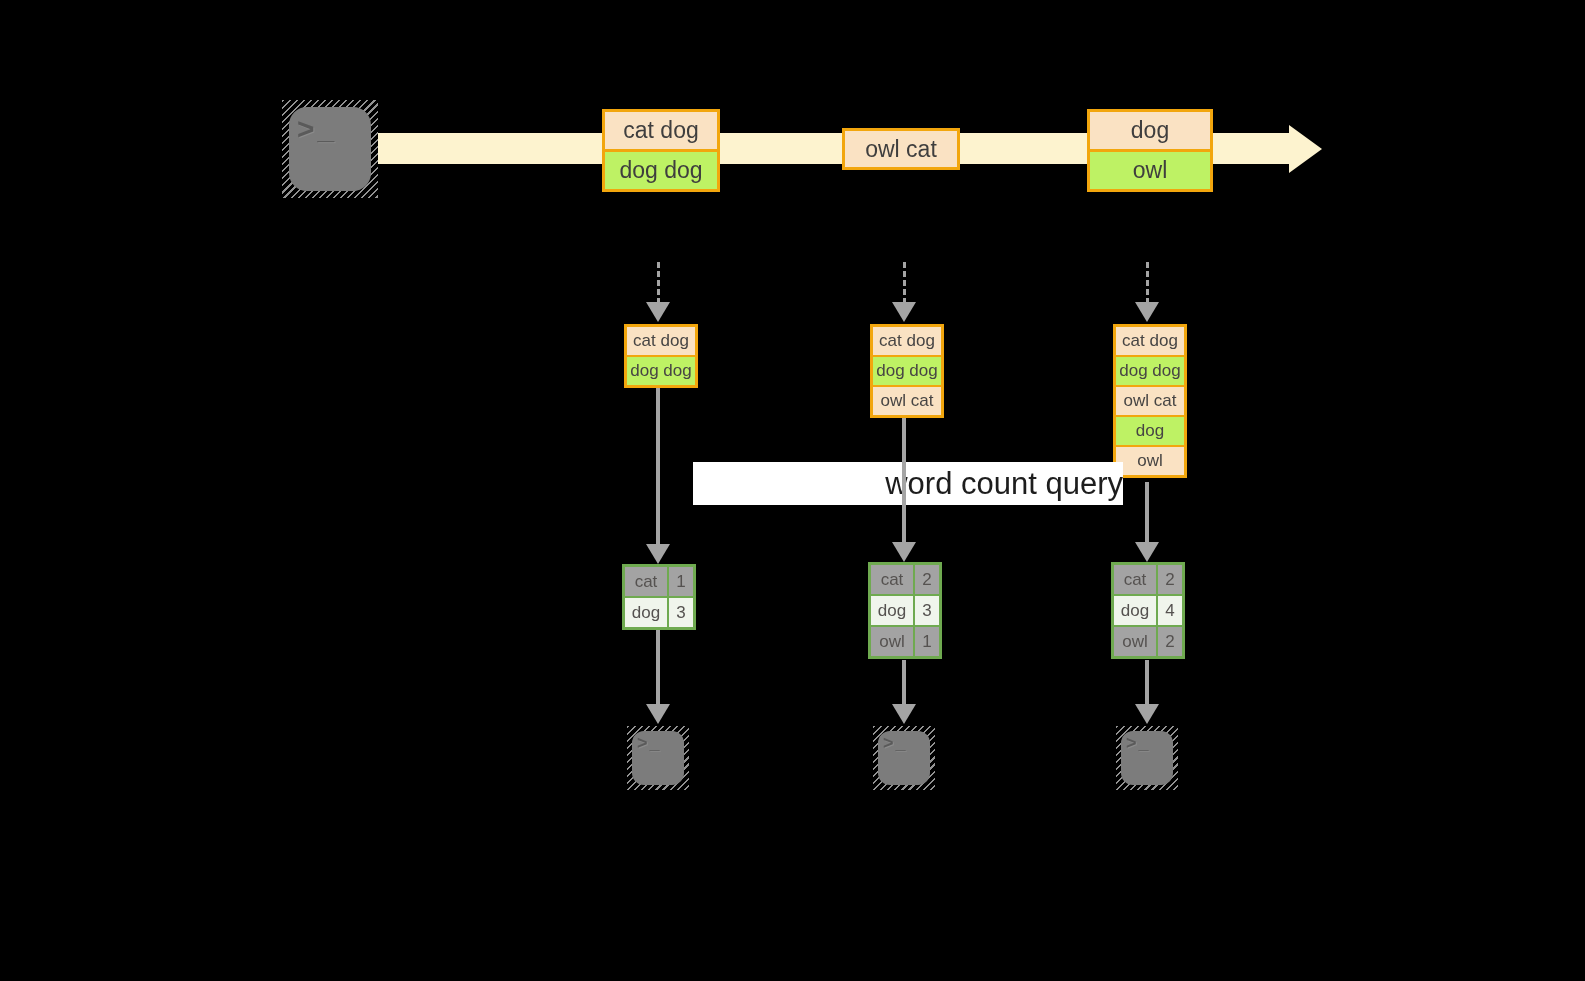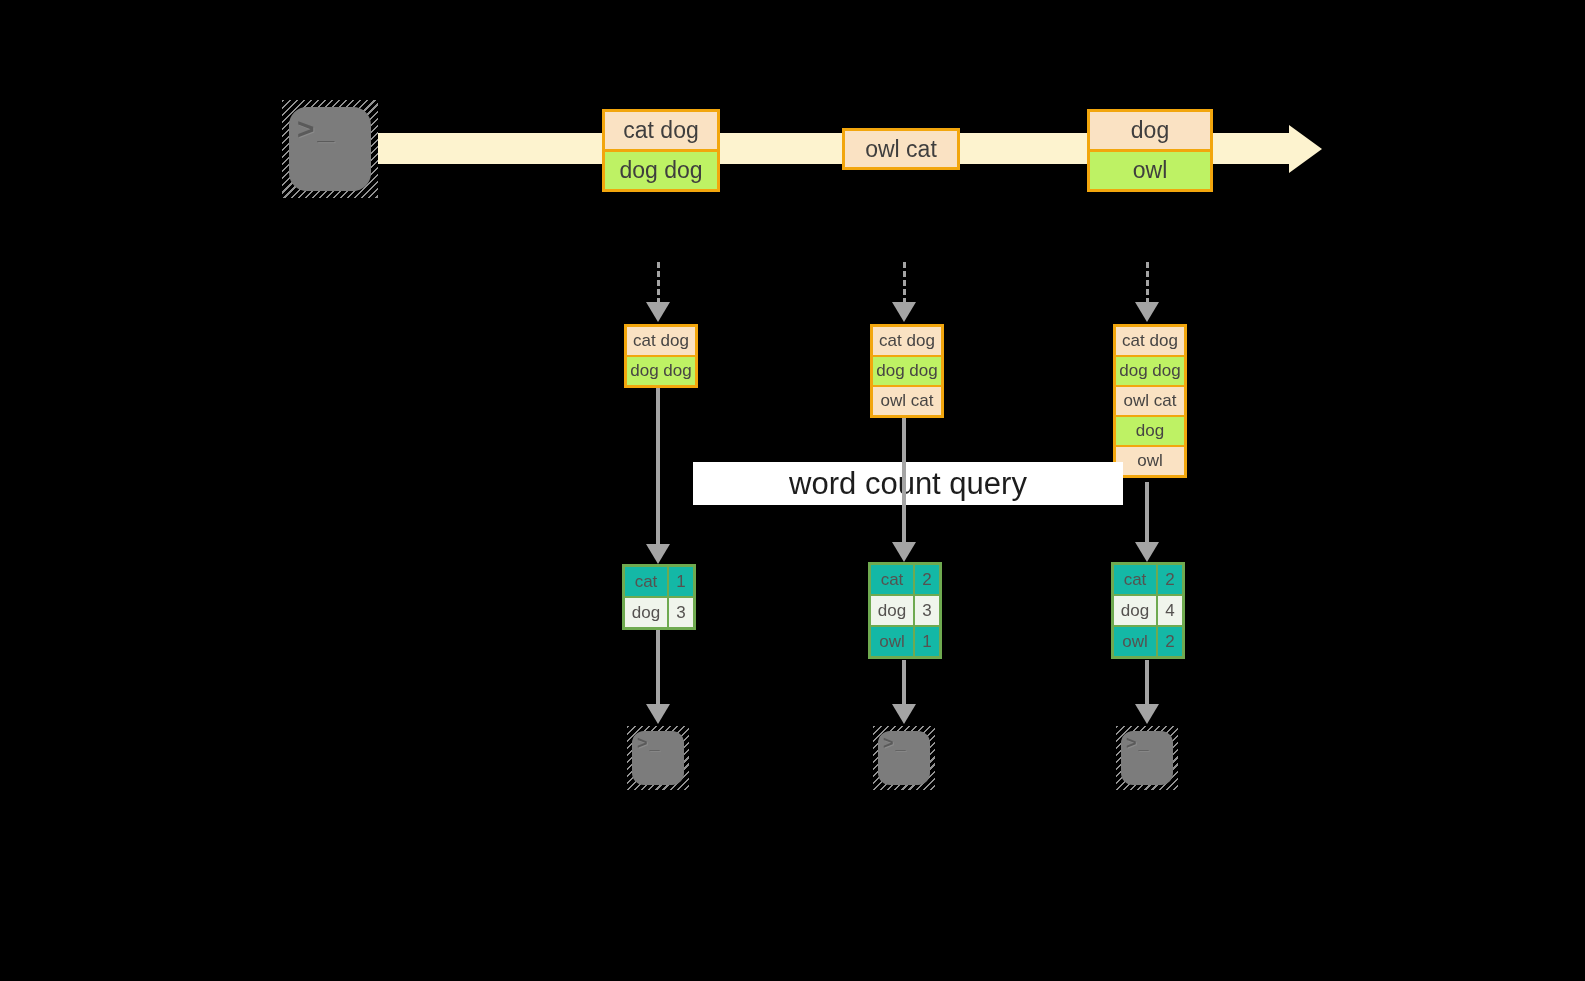--- a/index.html
+++ b/index.html
@@ -25,34 +25,34 @@
   .scell{height:28px;line-height:28px;text-align:center;font-size:17px;color:#474544;}
   .scell + .scell{border-top:2px solid #f2a60d;}
 
   
   .gtable{position:absolute;border:3px solid #6faa50;z-index:3;}
   .grow{display:flex;}
   .grow + .grow{border-top:2px solid #6faa50;}
   .gword{width:42px;height:29px;line-height:29px;text-align:center;font-size:17px;color:#555250;}
   .gcount{width:24px;height:29px;line-height:29px;text-align:center;font-size:17px;color:#555250;
           border-left:2px solid #6faa50;}
-  .grow.dark .gword,.grow.dark .gcount{background:#14b8a6;}
+  .grow.dark .gword,.grow.dark .gcount{background:#a3a3a3;}
   .grow.light .gword,.grow.light .gcount{background:#f0f5ec;}
 
   
   .arr{position:absolute;width:0;z-index:5;}
   .arr .shaft{position:absolute;left:-2px;top:0;bottom:18px;width:0;border-left:4px solid #a4a4a4;}
   .arr.dashed .shaft{border-left:3px dashed #a4a4a4;left:-1px;}
   .arr .head{position:absolute;left:-12px;bottom:0;width:0;height:0;
              border-left:12px solid transparent;border-right:12px solid transparent;
              border-top:20px solid #a4a4a4;}
 
   
   .qlabel{position:absolute;left:693px;top:462px;width:430px;height:43px;background:#ffffff;
-          z-index:4;text-align:center;font-size:31px;line-height:43px;color:#1d1d1d;}
+          z-index:4;text-align:right;font-size:31px;line-height:43px;color:#1d1d1d;}
 
   
   .term{position:absolute;z-index:3;
         background:repeating-linear-gradient(135deg,#929292 0 1.5px,rgba(0,0,0,0) 1.5px 5px);}
   .term-in{position:absolute;left:7px;top:7px;right:7px;bottom:7px;background:#7c7c7c;border-radius:18px;}
   .glyph{position:absolute;color:#5a5a5a;font-weight:bold;white-space:nowrap;
          text-shadow:1px 1px 0 rgba(160,160,160,.45);}
   .term.big .glyph{left:15px;top:12px;font-size:30px;letter-spacing:3px;}
   .term.sm .term-in{left:5px;top:5px;right:5px;bottom:5px;border-radius:12px;}
   .term.sm .glyph{left:10px;top:7px;font-size:18px;letter-spacing:2px;}

